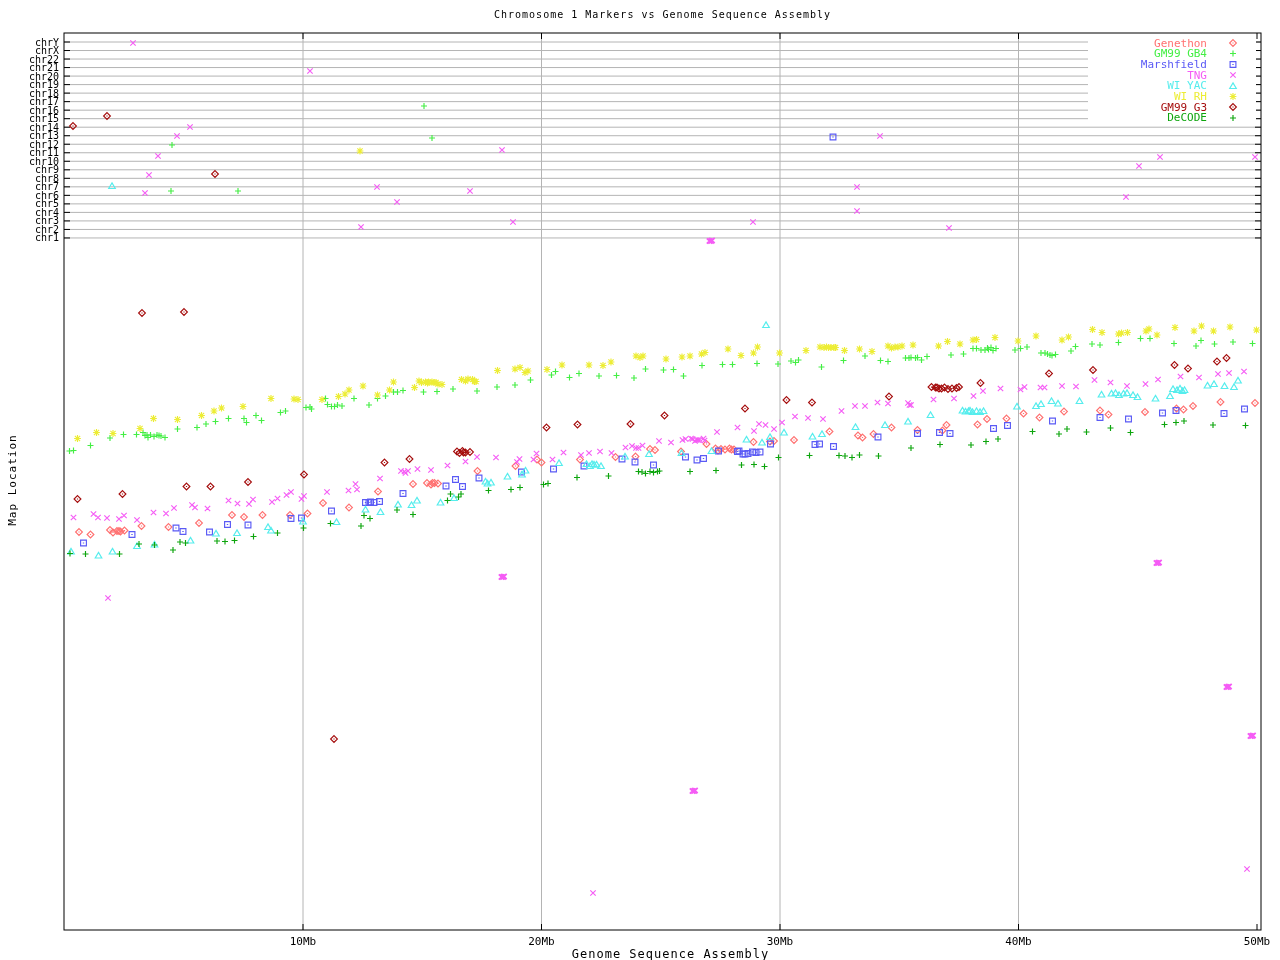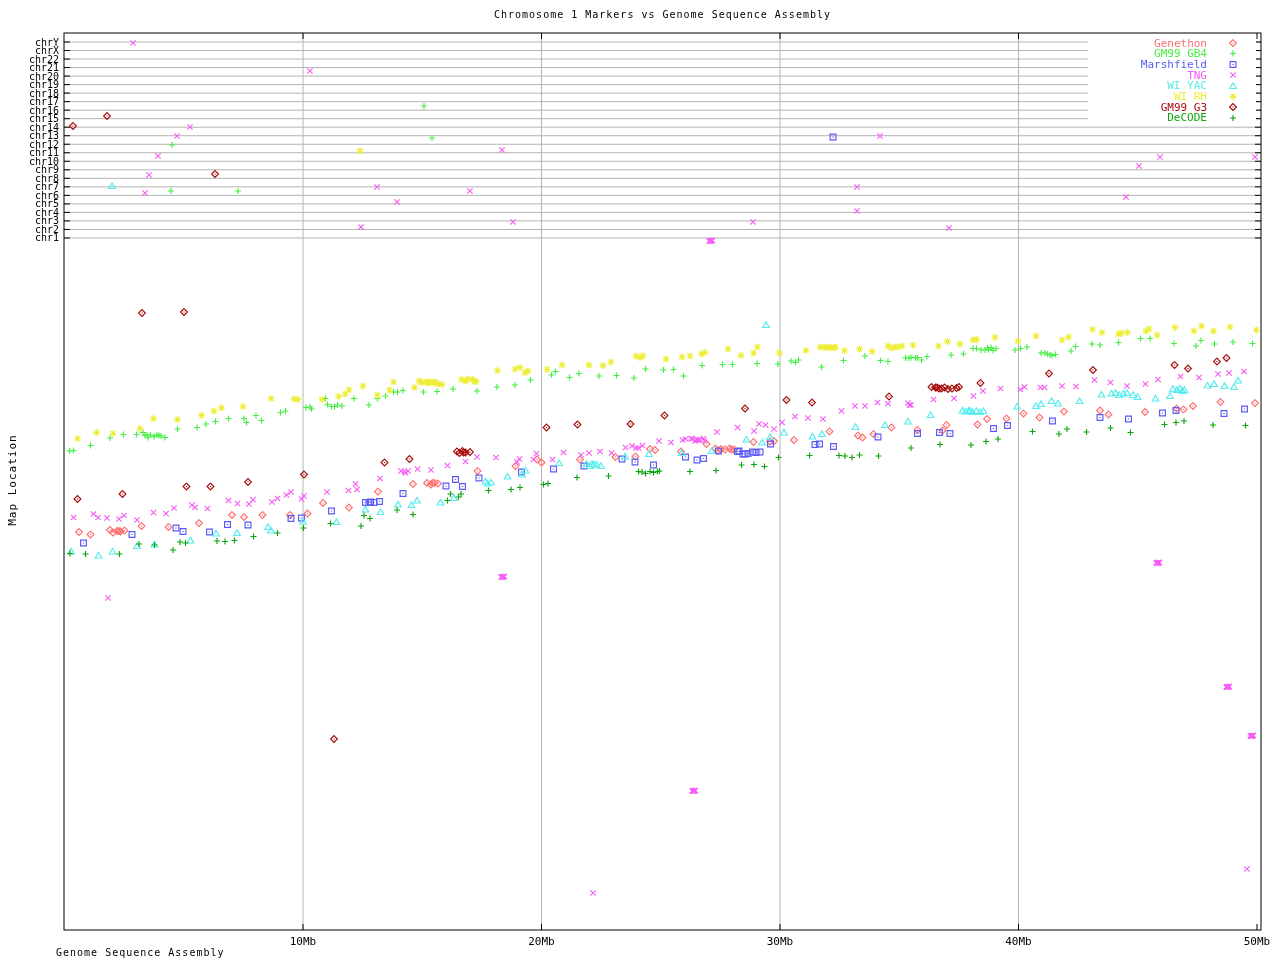--- a/index.html
+++ b/index.html
@@ -1,21 +1,21 @@
 <!DOCTYPE html>
 <html><head>
 <meta charset="utf-8">
 <style>
   html,body{margin:0;padding:0;background:#fff;}
   .screen{position:relative;width:1280px;height:960px;background:#ffffff;overflow:hidden;
           font-family:"DejaVu Sans Mono","Liberation Mono",monospace;color:#000;}
   .title{position:absolute;left:64px;top:9px;width:1197px;text-align:center;
          font-size:10px;letter-spacing:1px;white-space:pre;}
-  .xlabel{position:absolute;left:56px;top:947px;width:1197px;text-align:left;
-          font-size:10px;letter-spacing:1px;white-space:pre;}
+  .xlabel{position:absolute;left:72px;top:947px;width:1197px;text-align:center;
+          font-size:12px;letter-spacing:1px;white-space:pre;}
   .ylabel{position:absolute;left:-47px;top:473px;width:120px;height:14px;text-align:center;
           font-size:11px;letter-spacing:1px;transform:rotate(-90deg);white-space:pre;}
   svg{position:absolute;left:0;top:0;}
   svg text{font-family:"DejaVu Sans Mono","Liberation Mono",monospace;fill:#000;}
 </style>
 </head>
 <body>
 
 <div class="screen">
   <div class="title">Chromosome 1 Markers vs Genome Sequence Assembly</div>

